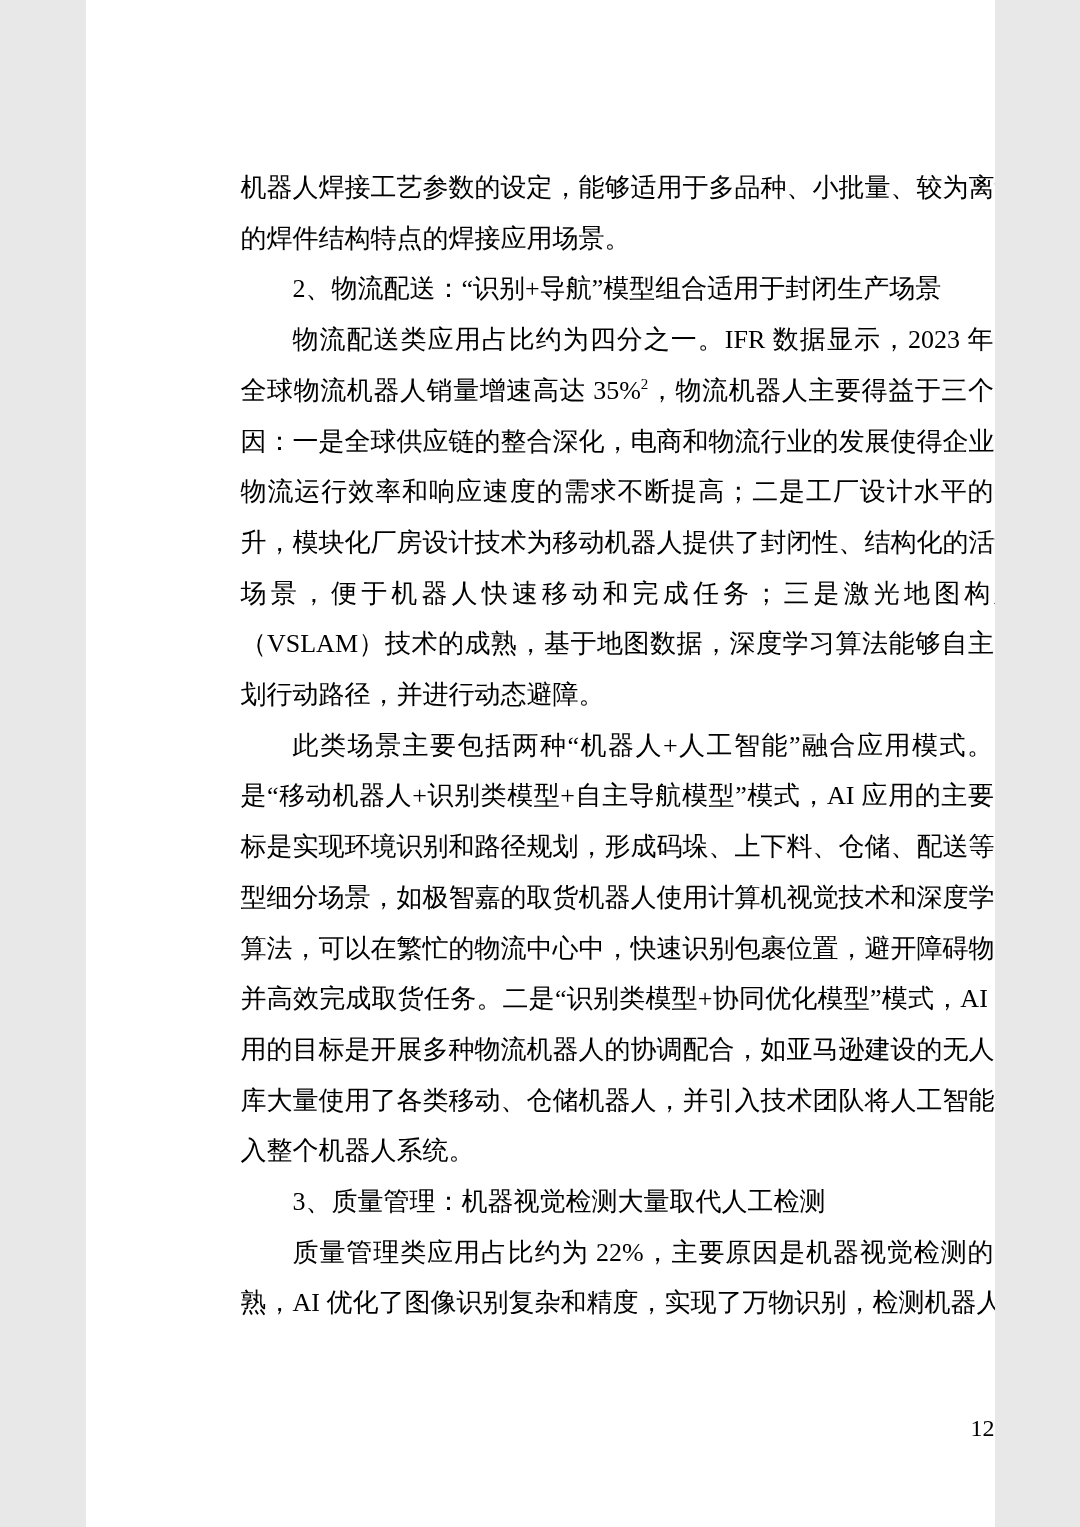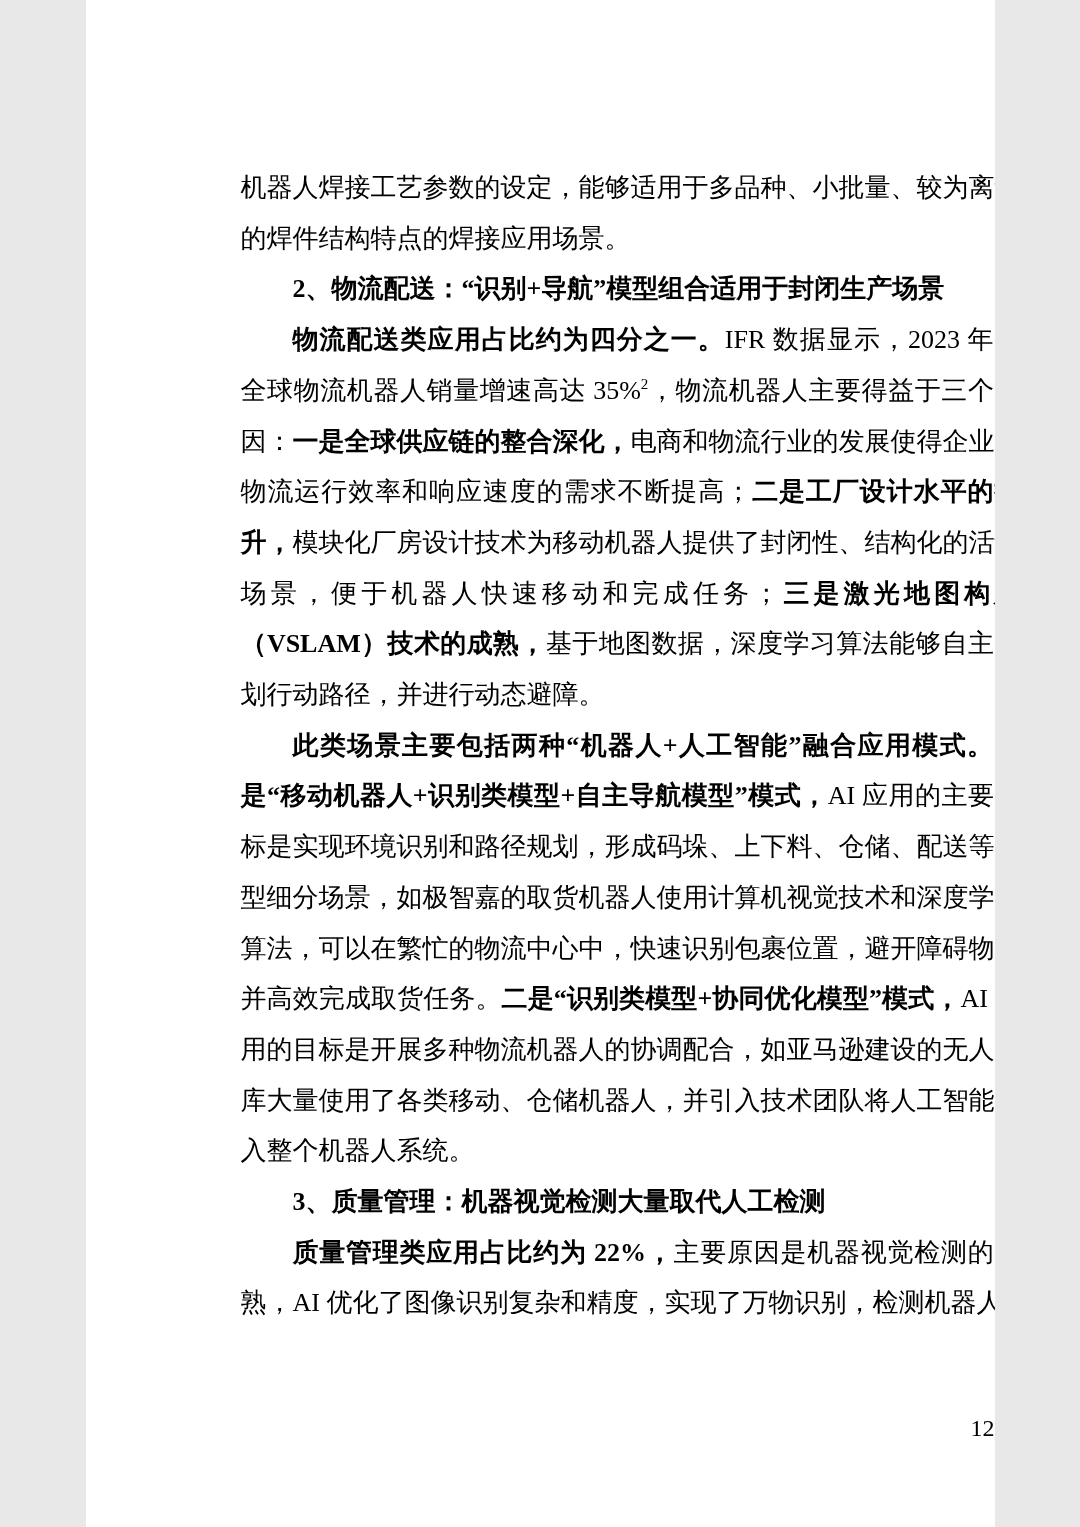--- a/index.html
+++ b/index.html
@@ -18,21 +18,21 @@
     top: 163px;
     left: 155px;
     width: 780px;
     font-size: 26px;
     line-height: 50.7px;
     text-align: justify;
   }
   .block { margin: 0; padding: 0; }
   .block.indent { text-indent: 52px; }
   .block.heading { font-weight: bold; }
-  .bold { font-weight: bold; }
+  .bold { font-weight: normal; }
   .body-text sup {
     font-size: 15px;
     line-height: 0;
     vertical-align: super;
   }
   .footnote-area {
     position: absolute;
     left: 155px;
     top: 1360px;
     width: 780px;

